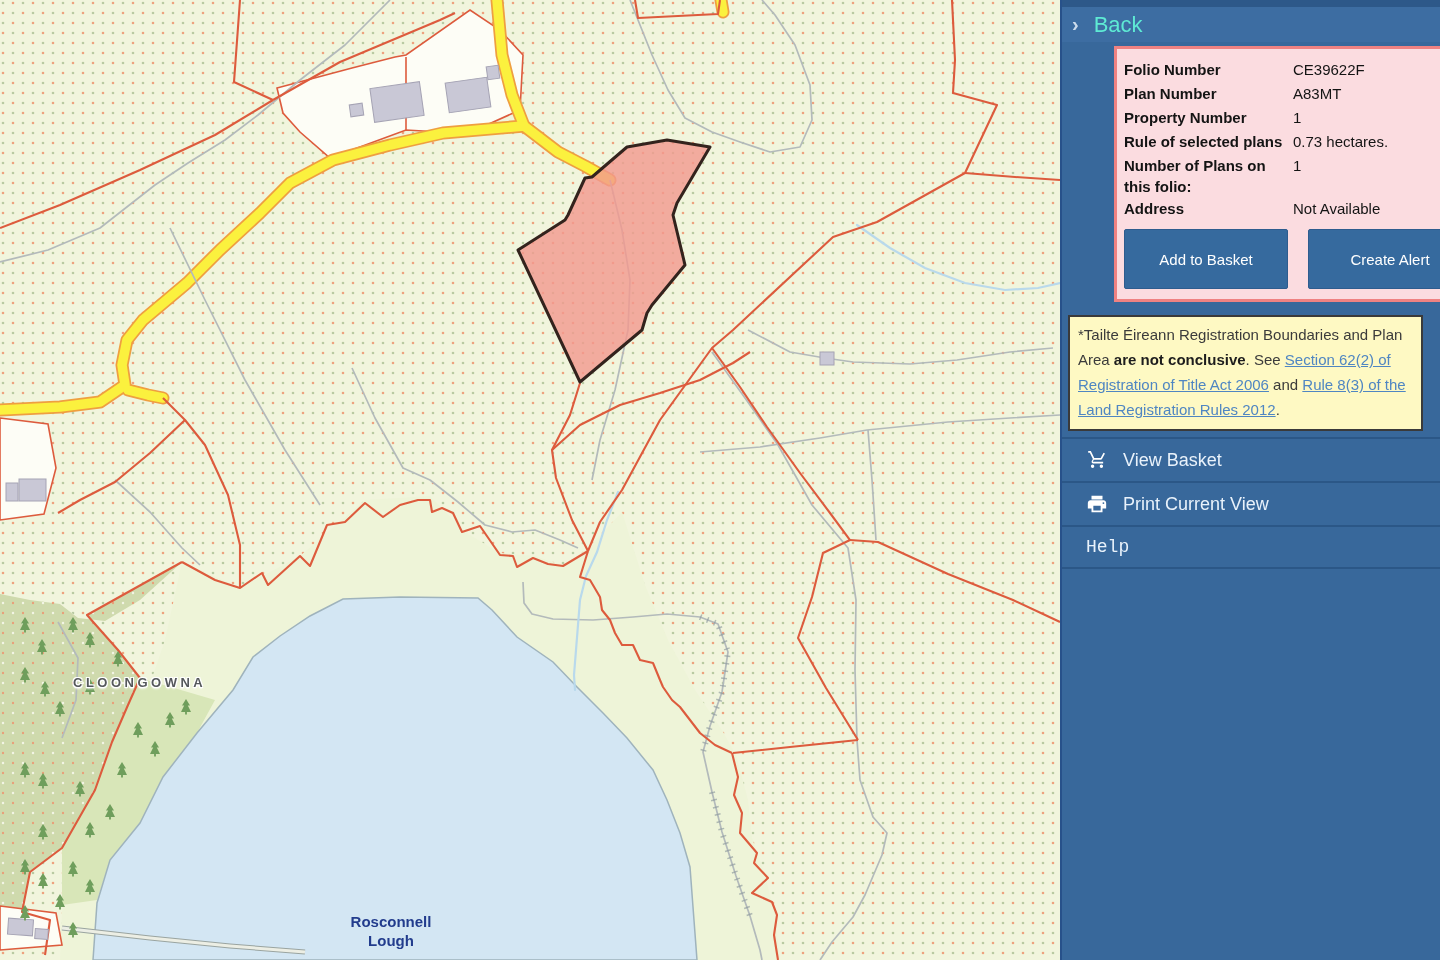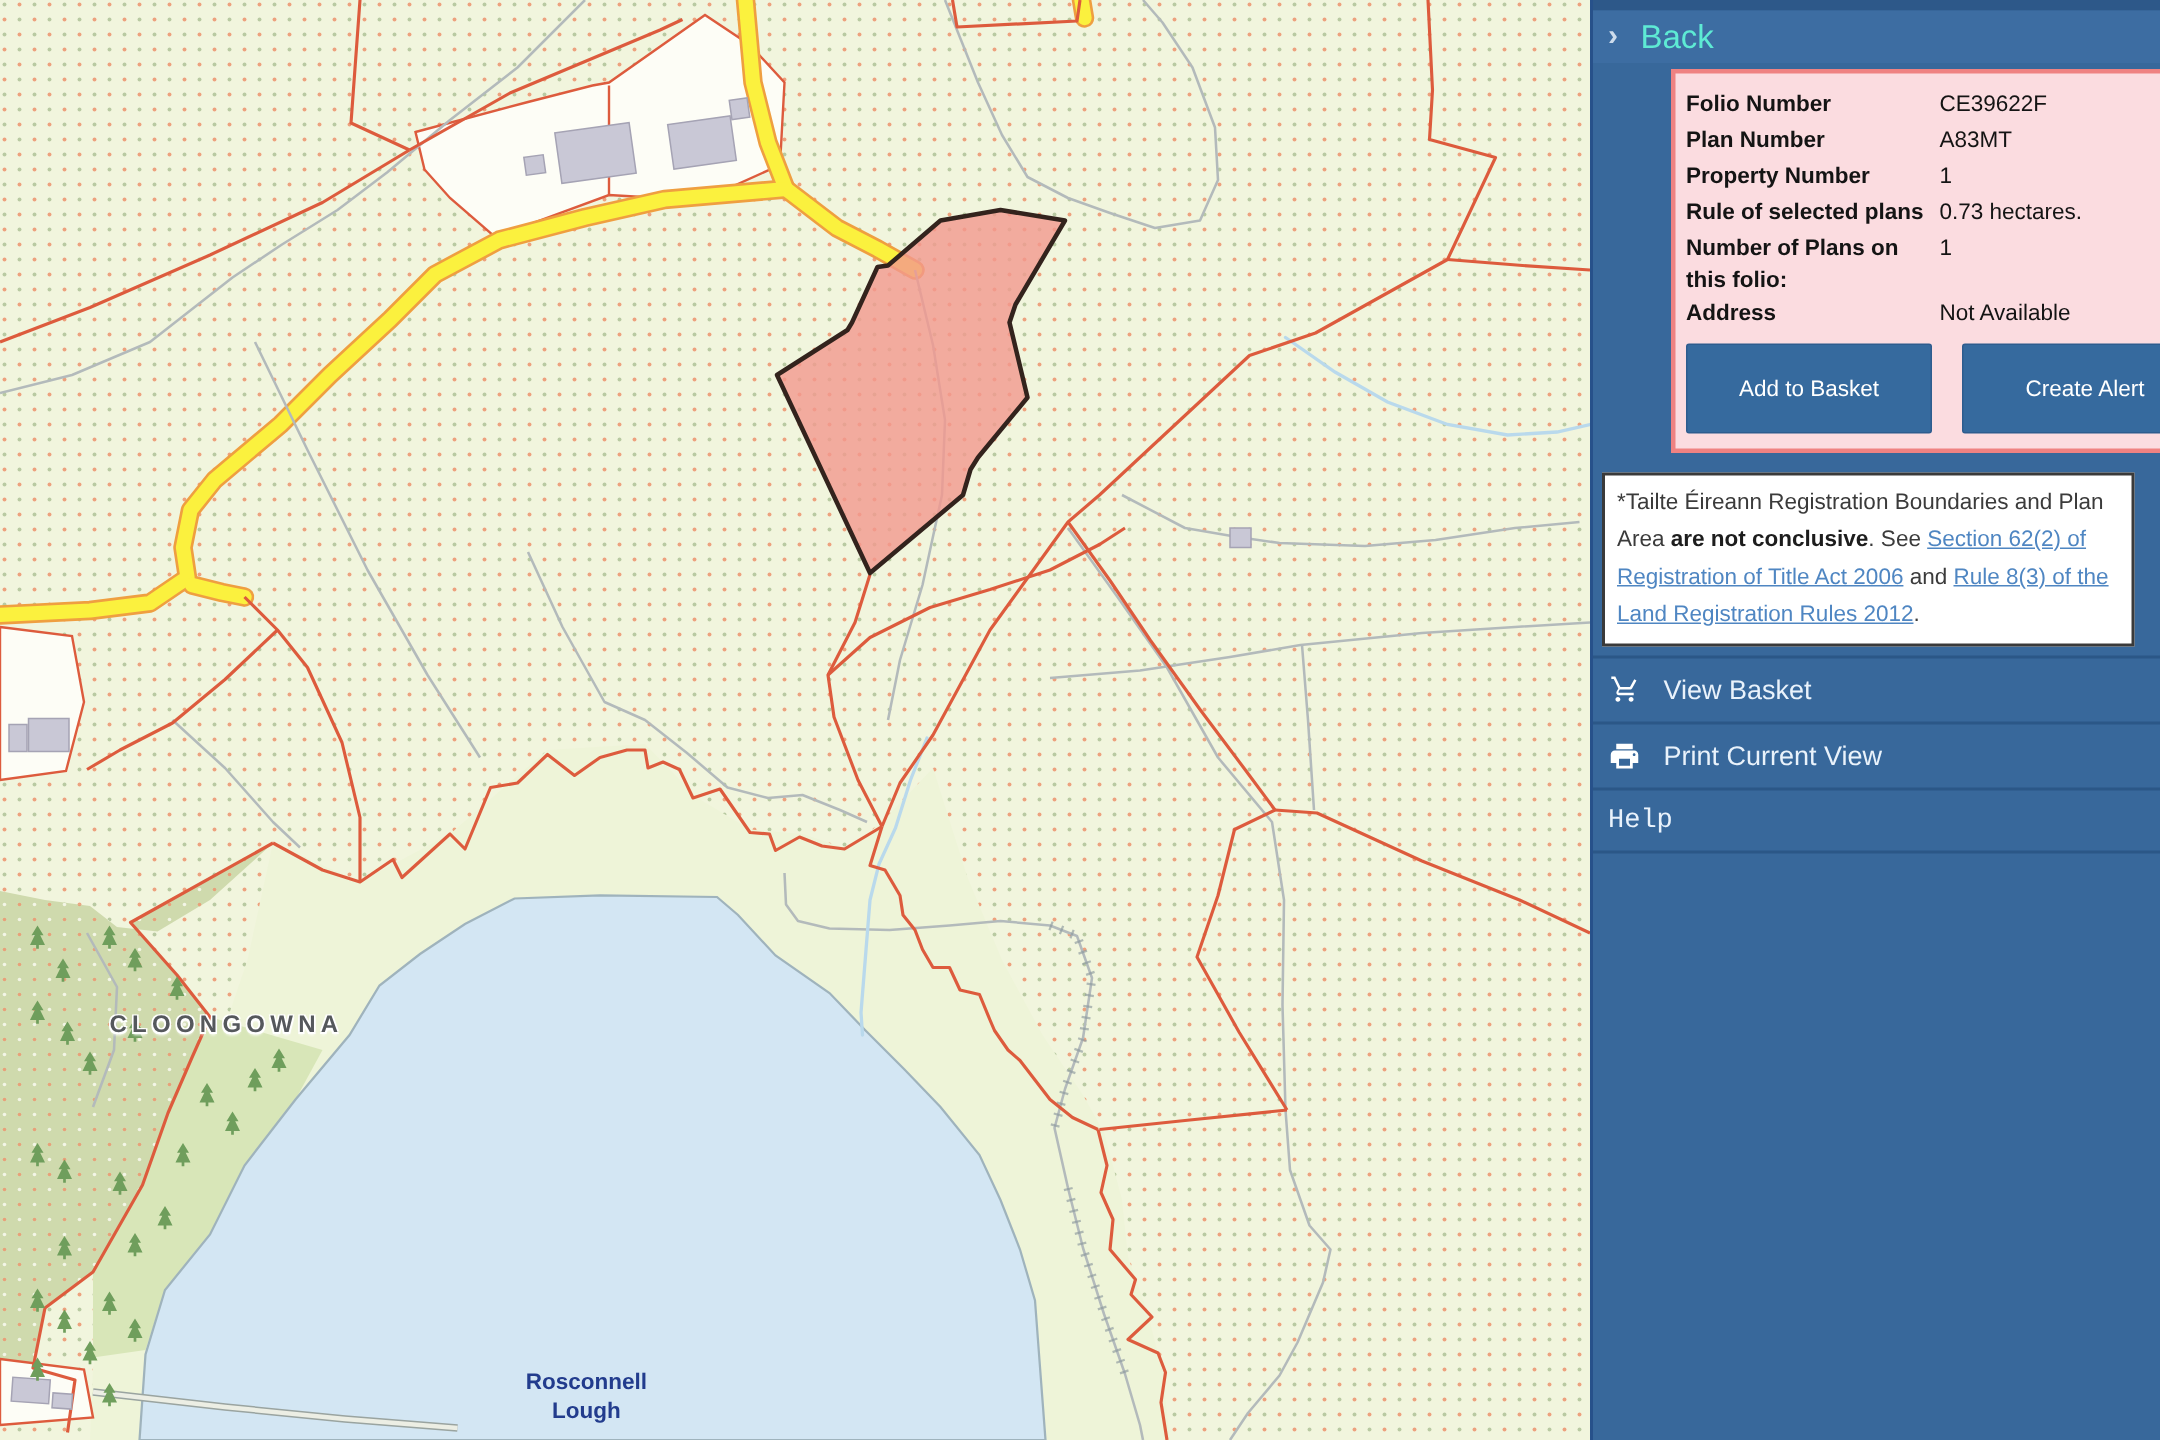--- a/index.html
+++ b/index.html
@@ -4,21 +4,21 @@
 <style>
   * { margin:0; padding:0; box-sizing:border-box; }
   html,body { font-family:"Liberation Sans", sans-serif; }
   .app { position:relative; width:1440px; height:960px; overflow:hidden; background:#f1f5dd; }
 
   
   .map { position:absolute; left:0; top:0; width:1060px; height:960px; }
   .map svg { display:block; }
   .map-label-townland {
     position:absolute; left:73px; top:675px;
-    font-size:16px; font-weight:600; letter-spacing:3.5px;
+    font-size:13px; font-weight:600; letter-spacing:3.5px;
     color:var(--label-grey,#55585c);
     text-shadow:-1px -1px 0 #fff,1px -1px 0 #fff,-1px 1px 0 #fff,1px 1px 0 #fff,0 2px 2px #fff;
   }
   .map-label-lough {
     position:absolute; left:321px; top:912px; width:140px; text-align:center;
     font-size:15px; font-weight:bold; line-height:19px;
     color:var(--lough-label,#223c8d);
   }
 
   
@@ -46,29 +46,29 @@
   .panel-field-value { font-size:15px; line-height:21px; padding-top:1px; }
   .panel-buttons { display:flex; gap:20px; margin-top:8px; }
   .panel-btn {
     flex:1; height:60px; background:var(--button-bg,#366a9e); color:#fff;
     border:1px solid #2e5c8e; border-radius:2px; font-size:15px;
     font-family:"Liberation Sans",sans-serif; cursor:pointer;
   }
 
   .disclaimer {
     position:absolute; left:6px; top:315px; width:355px;
-    background:#ffffff; border:2px solid #3a3a3a; padding:5px 8px 7px 8px;
+    background:#fef9c3; border:2px solid #3a3a3a; padding:5px 8px 7px 8px;
     font-size:15px; line-height:25px; color:#3b3b3b;
   }
   .disclaimer b { color:#1d1d1d; }
   .disclaimer a { color:var(--link,#4f86c2); text-decoration:underline; cursor:pointer; }
 
   .menu { position:absolute; left:0; top:437px; width:100%; }
   .menu-row {
-    display:flex; align-items:center; gap:15px; padding-left:10px;
+    display:flex; align-items:center; gap:15px; padding-left:24px;
     height:44px; border-top:2px solid #2b5787; cursor:pointer;
   }
   .menu-row:last-child { border-bottom:2px solid #2b5787; }
   .menu-row .mi { width:22px; height:22px; flex:0 0 22px; }
   .menu-row.no-icon { gap:0;font-family:Liberation Mono, monospace; }
   .menu-label { font-size:18px; color:#e9f2fb; }
 </style>
 </head>
 <body>
 

